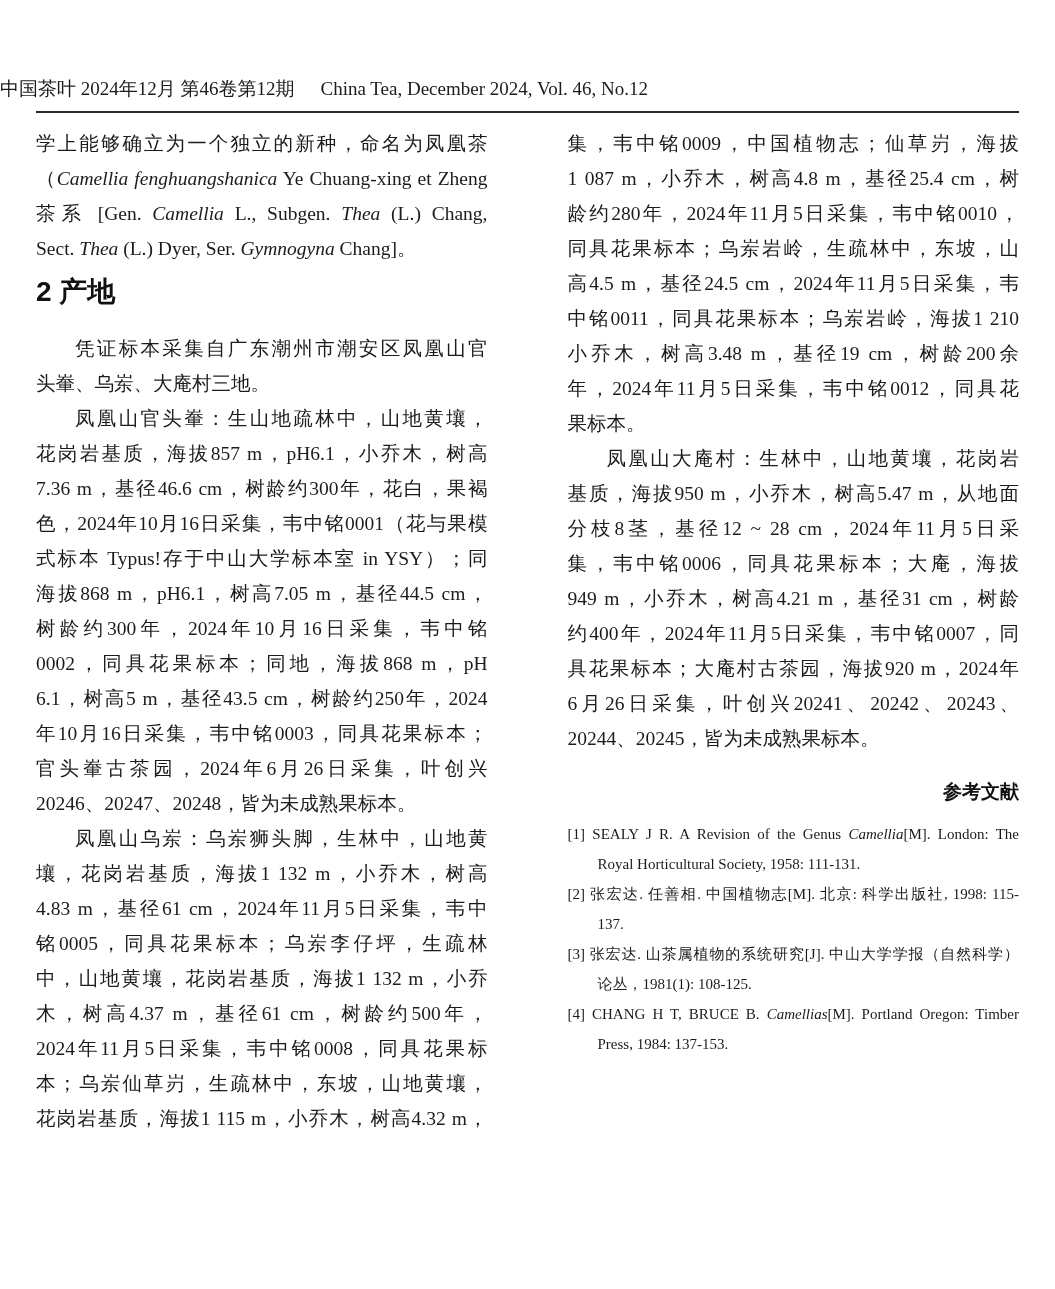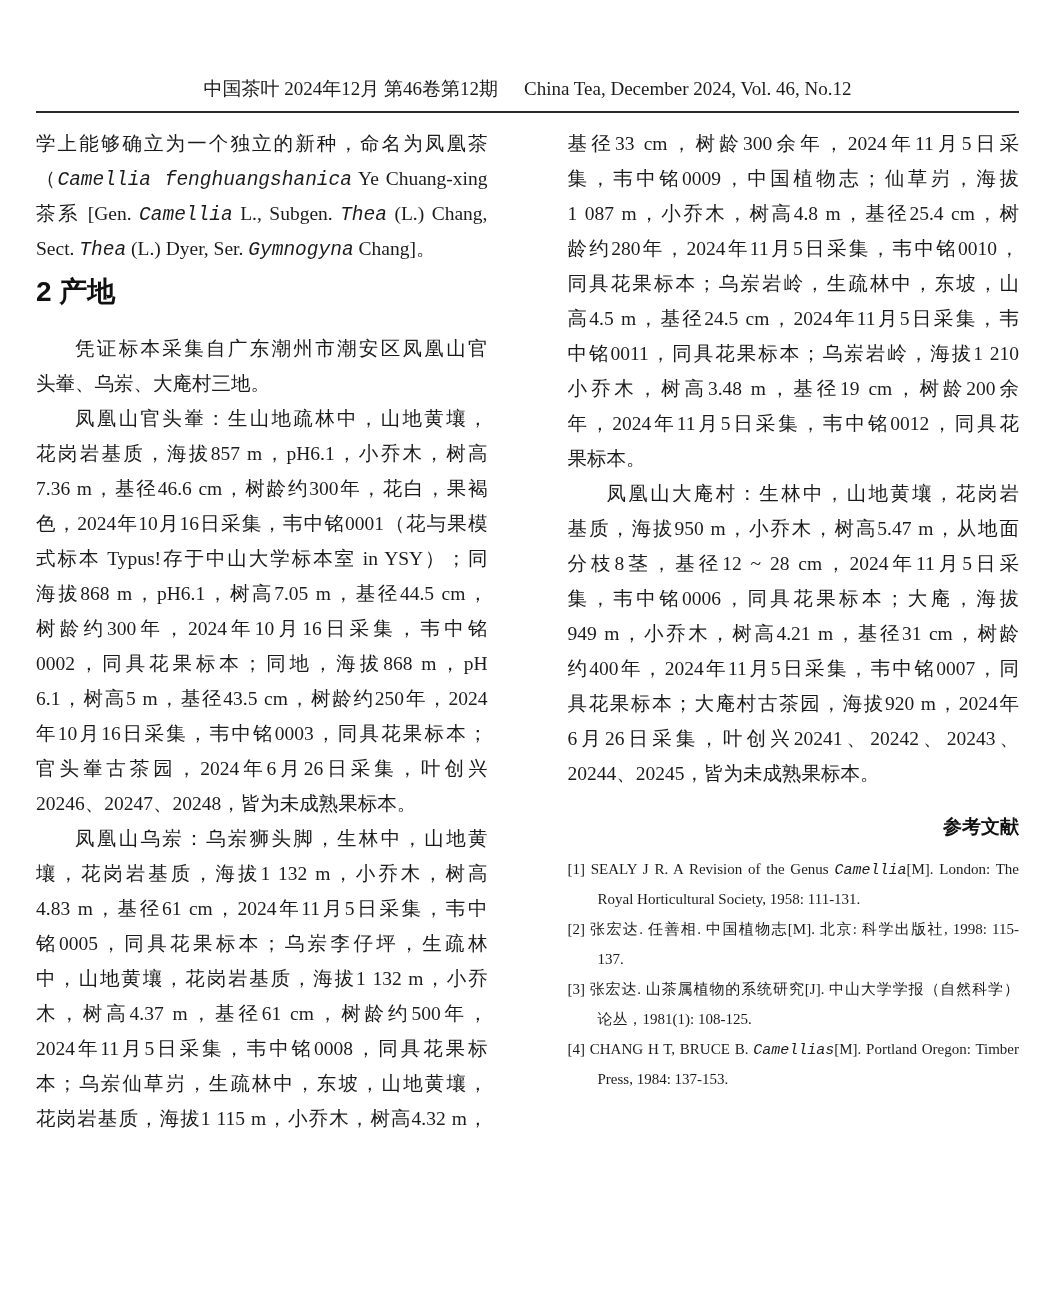--- a/index.html
+++ b/index.html
@@ -7,21 +7,21 @@
     width: 1055px; height: 1289px;
     background: #ffffff;
     font-family: "Liberation Serif", "DejaVu Serif", serif;
     color: #1b1b1b;
     overflow: hidden;
   }
   .page { width: 1055px; height: 1289px; position: relative; }
 
   .journal-header {
     margin-top: 76px;
-    text-align: center;
+    text-align: left;
     font-size: 19px;
     line-height: 26px;
     white-space: nowrap;
   }
   .journal-header .en { margin-left: 26px; }
 
   .header-rule {
     margin: 9px 36px 0 36px;
     border-top: 2px solid #2a2a2a;
     height: 0;
@@ -38,21 +38,21 @@
   .line {
     height: 35px;
     line-height: 35px;
     font-size: 19.5px;
     text-align: justify;
     text-align-last: justify;
     overflow: hidden;
   }
   .line.indent { text-indent: 2em; }
   .line.flush { text-align-last: left; }
-  .it { font-style: italic; font-family: Liberation Mono, monospace; }
+  .it { font-style: italic; }
 
   .section-heading {
     font-family: "Liberation Sans", "DejaVu Sans", sans-serif;
     font-weight: bold;
     font-size: 28px;
     line-height: 35px;
     margin-top: 8px;
     margin-bottom: 22px;
     color: #111;
   }
@@ -121,21 +121,20 @@
           <div class="line"><span>铭0005，同具花果标本；乌岽李仔坪，生疏林</span></div>
           <div class="line"><span>中，山地黄壤，花岗岩基质，海拔1 132 m，小乔</span></div>
           <div class="line"><span>木，树高4.37 m，基径61 cm，树龄约500年，</span></div>
           <div class="line"><span>2024年11月5日采集，韦中铭0008，同具花果标</span></div>
           <div class="line"><span>本；乌岽仙草岃，生疏林中，东坡，山地黄壤，</span></div>
           <div class="line"><span>花岗岩基质，海拔1 115 m，小乔木，树高4.32 m，</span></div>
         </div>
       </div>
     <div class="column" id="right-col">
         <div class="para">
-          <div class="line"><span>基径33 cm，树龄300余年，2024年11月5日采</span></div>
           <div class="line"><span>集，韦中铭0009，中国植物志；仙草岃，海拔</span></div>
           <div class="line"><span>1 087 m，小乔木，树高4.8 m，基径25.4 cm，树</span></div>
           <div class="line"><span>龄约280年，2024年11月5日采集，韦中铭0010，</span></div>
           <div class="line"><span>同具花果标本；乌岽岩岭，生疏林中，东坡，山</span></div>
           <div class="line"><span>高4.5 m，基径24.5 cm，2024年11月5日采集，韦</span></div>
           <div class="line"><span>中铭0011，同具花果标本；乌岽岩岭，海拔1 210 m，</span></div>
           <div class="line"><span>小乔木，树高3.48 m，基径19 cm，树龄200余</span></div>
           <div class="line"><span>年，2024年11月5日采集，韦中铭0012，同具花</span></div>
           <div class="line flush"><span>果标本。</span></div>
         </div>

